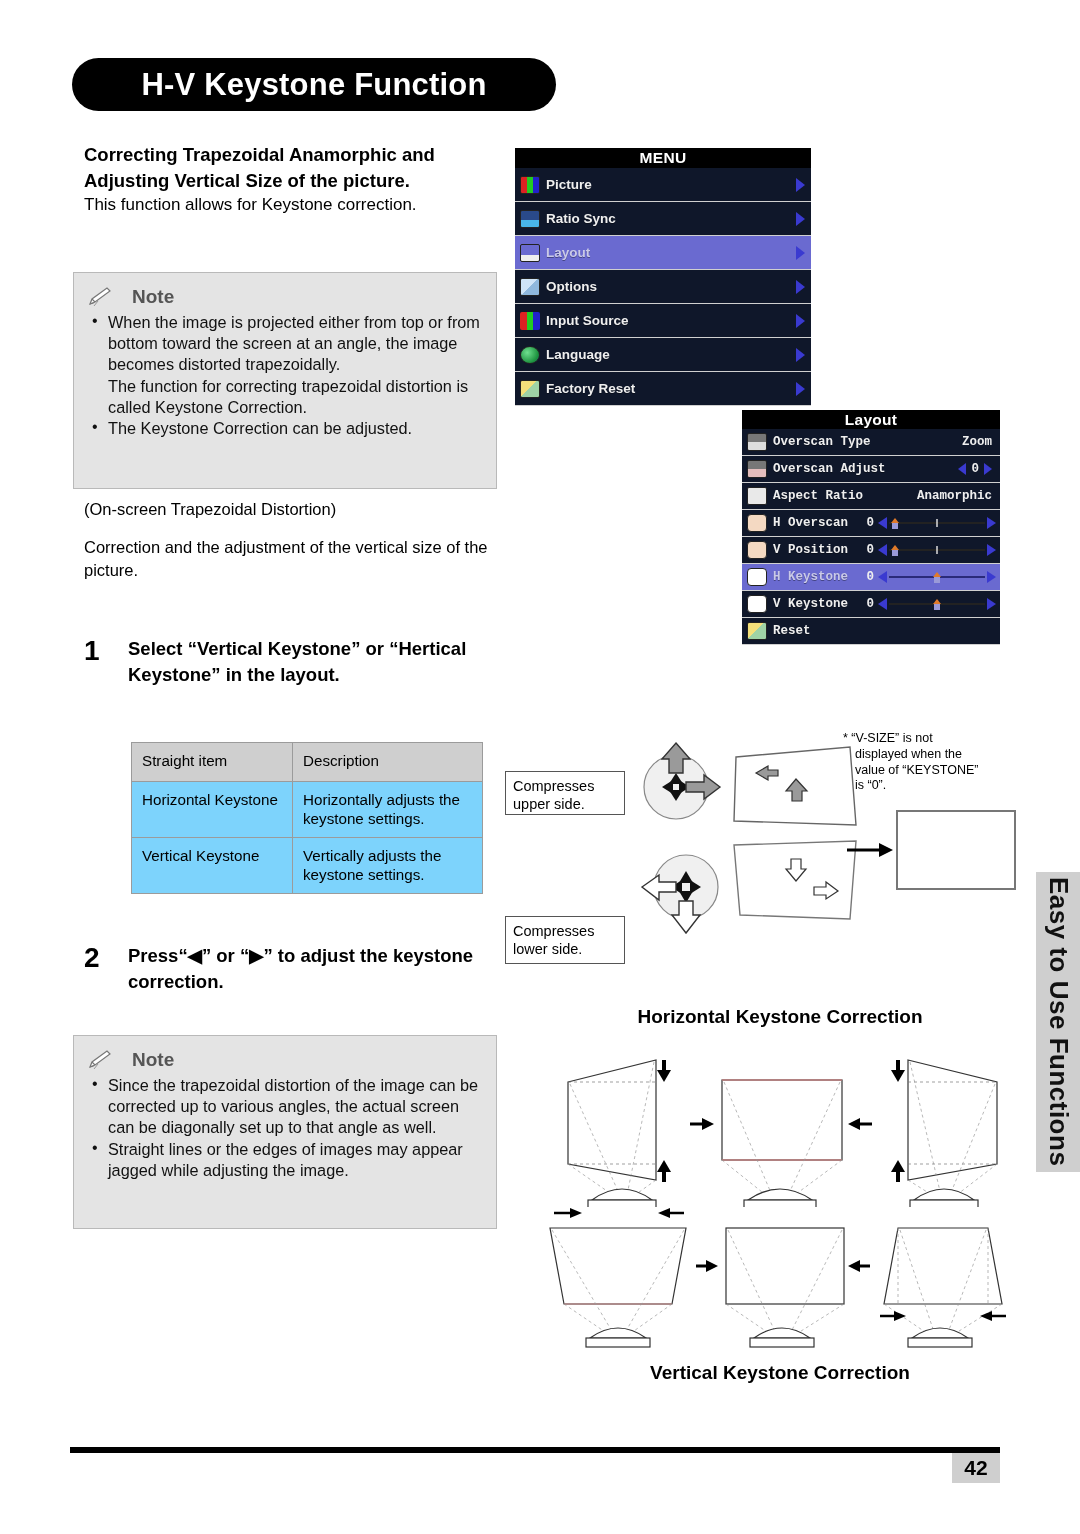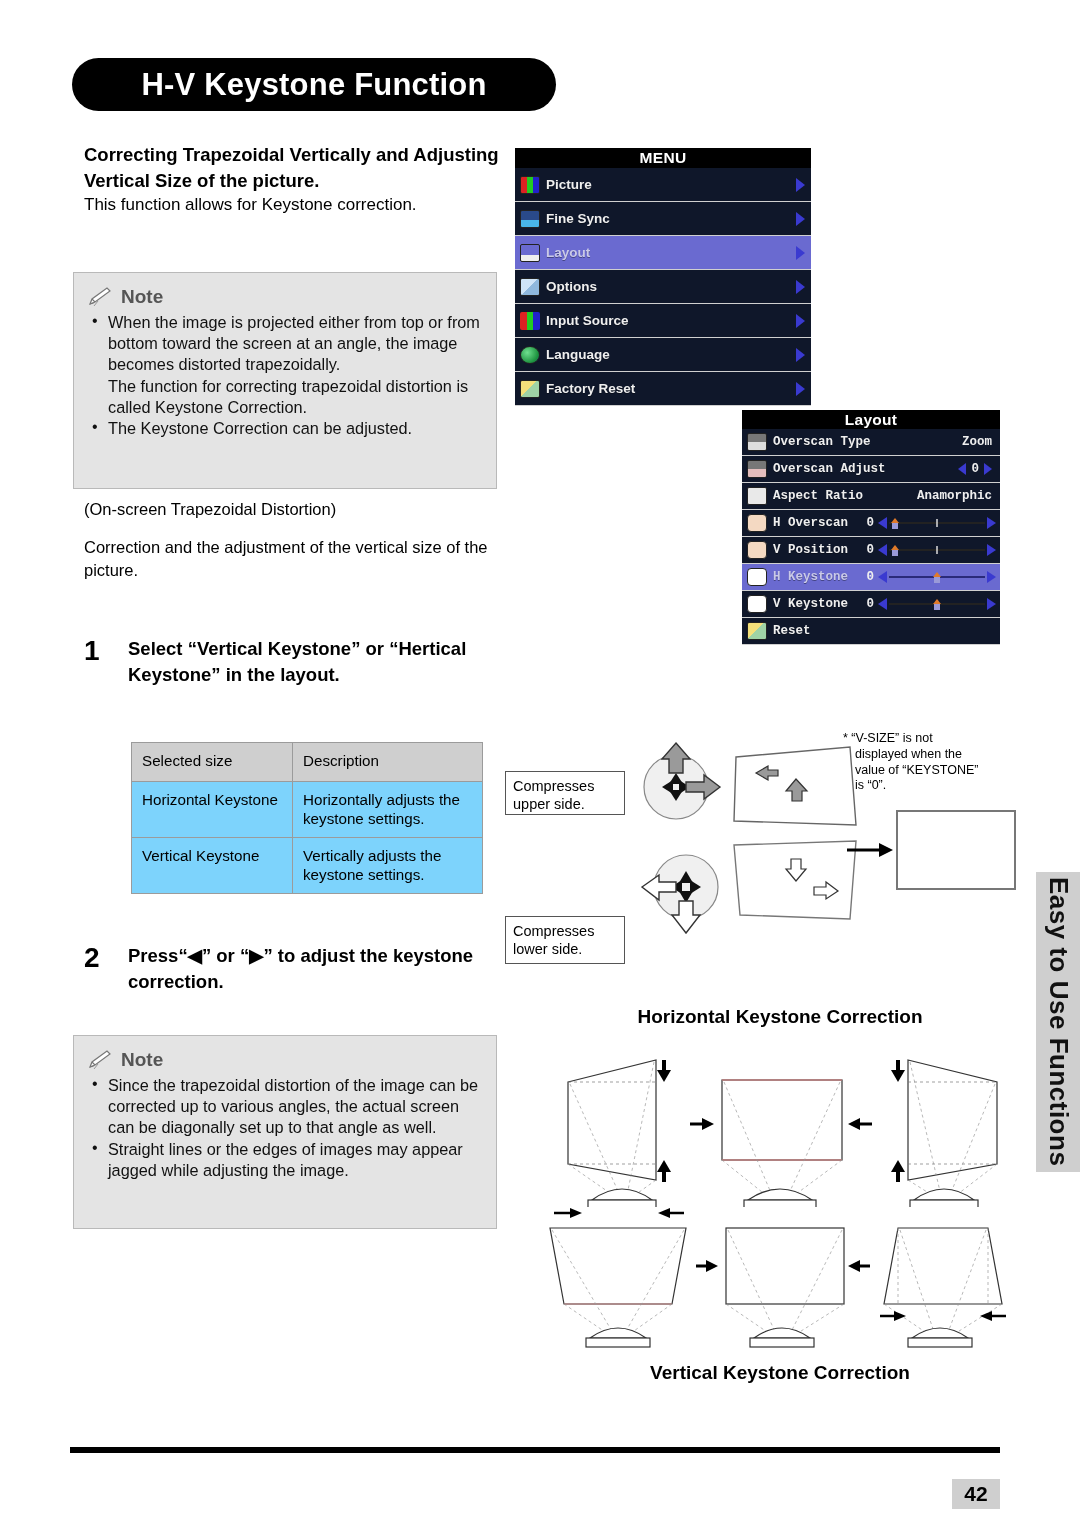--- a/index.html
+++ b/index.html
@@ -30,21 +30,21 @@
     position:absolute;left:84px;top:193px;width:430px;
     font-size:17px;line-height:1.4;
   }
 
   .note-box{
     position:absolute;background:#e4e4e4;border:1px solid #b9b9b9;
   }
   .note-box.n1{left:73px;top:272px;width:422px;height:215px;}
   .note-box.n2{left:73px;top:1035px;width:422px;height:192px;}
   .note-title{
-    display:flex;align-items:center;gap:7px;
+    display:flex;align-items:center;gap:18px;
     margin:13px 0 4px 14px;font-size:19px;font-weight:bold;color:#555;
   }
   .pencil{width:26px;height:20px;display:block;}
   .note-list{margin:0;padding:0 14px 0 16px;list-style:none;}
   .note-list li{
     position:relative;padding-left:18px;font-size:16.3px;line-height:1.30;
     margin-bottom:0px;color:#111;
   }
   .note-list li:before{
     content:"•";position:absolute;left:2px;top:-1px;font-size:16px;
@@ -168,35 +168,35 @@
     letter-spacing:.5px;
   }
 
   
   .foot-rule{
     position:absolute;left:70px;top:1447px;width:930px;height:6px;background:#000;
   }
   .page-num{
     position:absolute;left:952px;top:1453px;width:48px;height:30px;
     background:#cfcfcf;display:flex;align-items:center;justify-content:center;
-    font-size:21px;font-weight:bold;margin-top:26px;
+    font-size:21px;font-weight:bold;
   }
 
   svg{display:block;}
 </style>
 </head>
 <body>
 
 <div class="page">
 
   <div class="title-pill">
     <span class="t">H-V Keystone Function</span>
   </div>
 
-  <div class="lead-head">Correcting Trapezoidal Vertically and Adjusting Vertical Size of the picture.</div>
+  <div class="lead-head">Correcting Trapezoidal Anamorphic and Adjusting Vertical Size of the picture.</div>
   <div class="lead-sub">This function allows for Keystone correction.</div>
 
   <div class="note-box n1">
     <div class="note-title">
       <svg class="pencil" viewBox="0 0 26 20">
         <path d="M2 17 L7 15 L22 4 L19 1 L4 12 Z" fill="#fff" stroke="#777" stroke-width="1.2"></path>
         <path d="M4 12 L7 15" stroke="#777" stroke-width="1.1"></path>
         <path d="M2 17 L5.5 16" stroke="#777" stroke-width="1.1"></path>
         <path d="M6 19 L10 14" stroke="#999" stroke-width="1"></path>
       </svg>
@@ -213,21 +213,21 @@
   <div class="plain-line p2">Correction and the adjustment of the vertical size of the picture.</div>
 
   <div class="step s1">
     <div class="num">1</div>
     <div class="txt">Select “Vertical Keystone” or “Hertical Keystone” in the layout.</div>
   </div>
 
   <table class="tbl">
     <thead>
       <tr>
-        <td class="c1">Selected size</td>
+        <td class="c1">Straight item</td>
         <td>Description</td>
       </tr>
     </thead>
     <tbody>
       <tr>
         <td class="c1">Horizontal Keystone</td>
         <td>Horizontally adjusts the keystone settings.</td>
       </tr>
       <tr>
         <td class="c1">Vertical Keystone</td>
@@ -261,21 +261,21 @@
     <div class="bar">MENU</div>
 
     <div class="row">
       <span class="ic" style="background:linear-gradient(90deg,#d22 33%,#2c2 33% 66%,#22c 66%);"></span>
       <span class="lbl">Picture</span>
       <span class="arrow-r"></span>
     </div>
 
     <div class="row">
       <span class="ic" style="background:linear-gradient(180deg,#2a4a8a 55%,#49b6e8 55%);"></span>
-      <span class="lbl">Fine Sync</span>
+      <span class="lbl">Ratio Sync</span>
       <span class="arrow-r"></span>
     </div>
 
     <div class="row sel">
       <span class="ic" style="background:linear-gradient(180deg,#6a6ad0 60%,#eee 60%);"></span>
       <span class="lbl">Layout</span>
       <span class="arrow-r"></span>
     </div>
 
     <div class="row">

